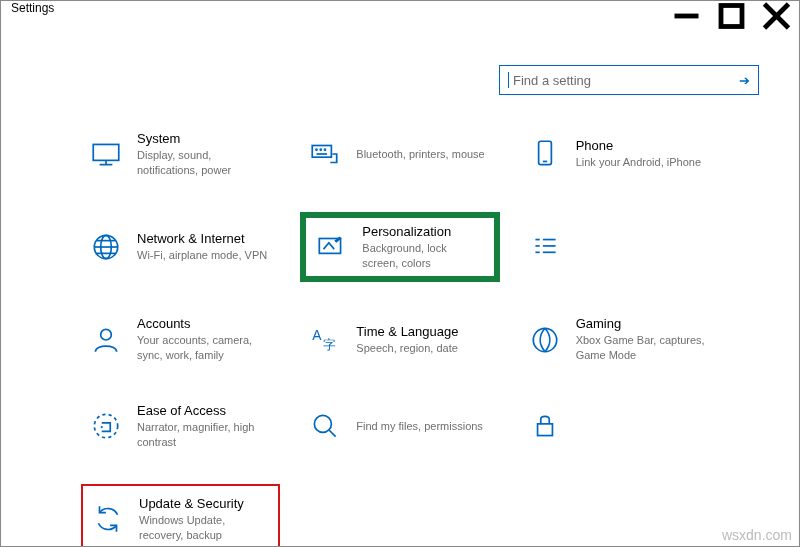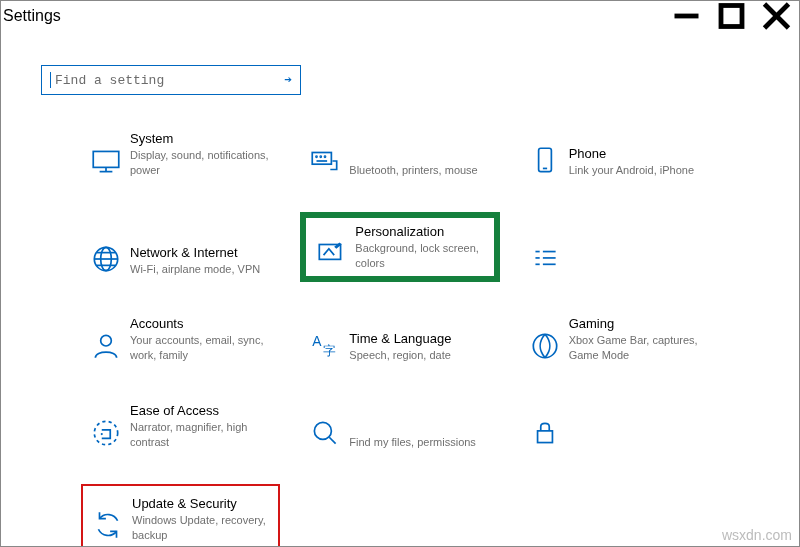--- a/index.html
+++ b/index.html
@@ -3,42 +3,42 @@
 <meta charset="utf-8">
 <style>
   * { box-sizing: border-box; margin: 0; padding: 0; }
   body {
     width: 800px; height: 547px;
     font-family: "Segoe UI", Arial, sans-serif;
     background: #fff; color: #000;
     border: 1px solid #888; overflow: hidden;
   }
   .titlebar {
-    height: 30px; display: flex; align-items: center;
-    padding-left: 2px; font-size: 16px;
+    height: 30px; display: flex; align-items: flex-start;
+    padding-left: 10px; font-size: 12px;
   }
   .titlebar .spacer { flex: 1; }
   .winbtn {
     width: 45px; height: 30px; display: flex;
     align-items: center; justify-content: center; font-size: 10px;
   }
   .content { padding: 10px 40px 0 40px; }
-  .search-wrap { display:flex; justify-content:flex-start; margin: 24px 0 30px 0; font-family: Liberation Mono, monospace; }
+  .search-wrap { display:flex; justify-content:flex-end; margin: 24px 0 30px 0; }
   .search {
     width: 260px; height: 30px; border: 1.5px solid #0067c0;
     display:flex; align-items:center; padding: 0 8px;
     font-size: 13px; color: #6b6b6b; position: relative;
   }
   .cursor { width:1px; height:16px; background:#0067c0; margin-right:4px; }
   .search .sicon { position:absolute; right:8px; color:#0067c0; font-size:13px; }
   .grid {
     display: grid; grid-template-columns: repeat(3, 1fr);
     column-gap: 20px; row-gap: 28px; padding: 0 40px;
   }
-  .tile { display:flex; align-items:flex-end; gap: 7px; padding:6px 8px; }
+  .tile { display:flex; align-items:center; gap: 14px; padding:6px 8px; }
   .tile.highlight { border:6px solid #15803d; }
   .tile.redbox { border:2.5px solid #d41515; padding:10px 8px 18px 8px; }
   .icon { width:34px; height:34px; flex-shrink:0; color:#0067c0; }
   .txt { display:flex; flex-direction:column; }
   .title { font-size:13px; color:#000; margin-bottom:2px; }
   .desc { font-size:11px; color:#6f6f6f; line-height:1.35; max-width:150px; }
   .watermark { position:absolute; right:8px; bottom:4px; font-size:14px; color:#bcbcbc; }
   svg { width:100%; height:100%; stroke:#0067c0; fill:none; stroke-width:1.6; }
 </style>
 </head>
@@ -150,21 +150,21 @@
           </svg></div>
     </div>
 
     <div class="tile">
       <div class="icon"><svg viewBox="0 0 32 32">
             <circle cx="16" cy="11" r="5"></circle>
             <path d="M6 27 C6 20 26 20 26 27"></path>
           </svg></div>
       <div class="txt">
           <div class="title">Accounts</div>
-          <div class="desc">Your accounts, email, sync, work, family</div>
+          <div class="desc">Your accounts, camera, sync, work, family</div>
         </div>
     </div>
 
     <div class="tile">
       <div class="icon"><svg viewBox="0 0 32 32">
             <text x="4" y="16" font-size="13" fill="#0067c0" stroke="none">A</text>
             <text x="14" y="24" font-size="12" fill="#0067c0" stroke="none">字</text>
           </svg></div>
       <div class="txt">
           <div class="title">Time &amp; Language</div>

